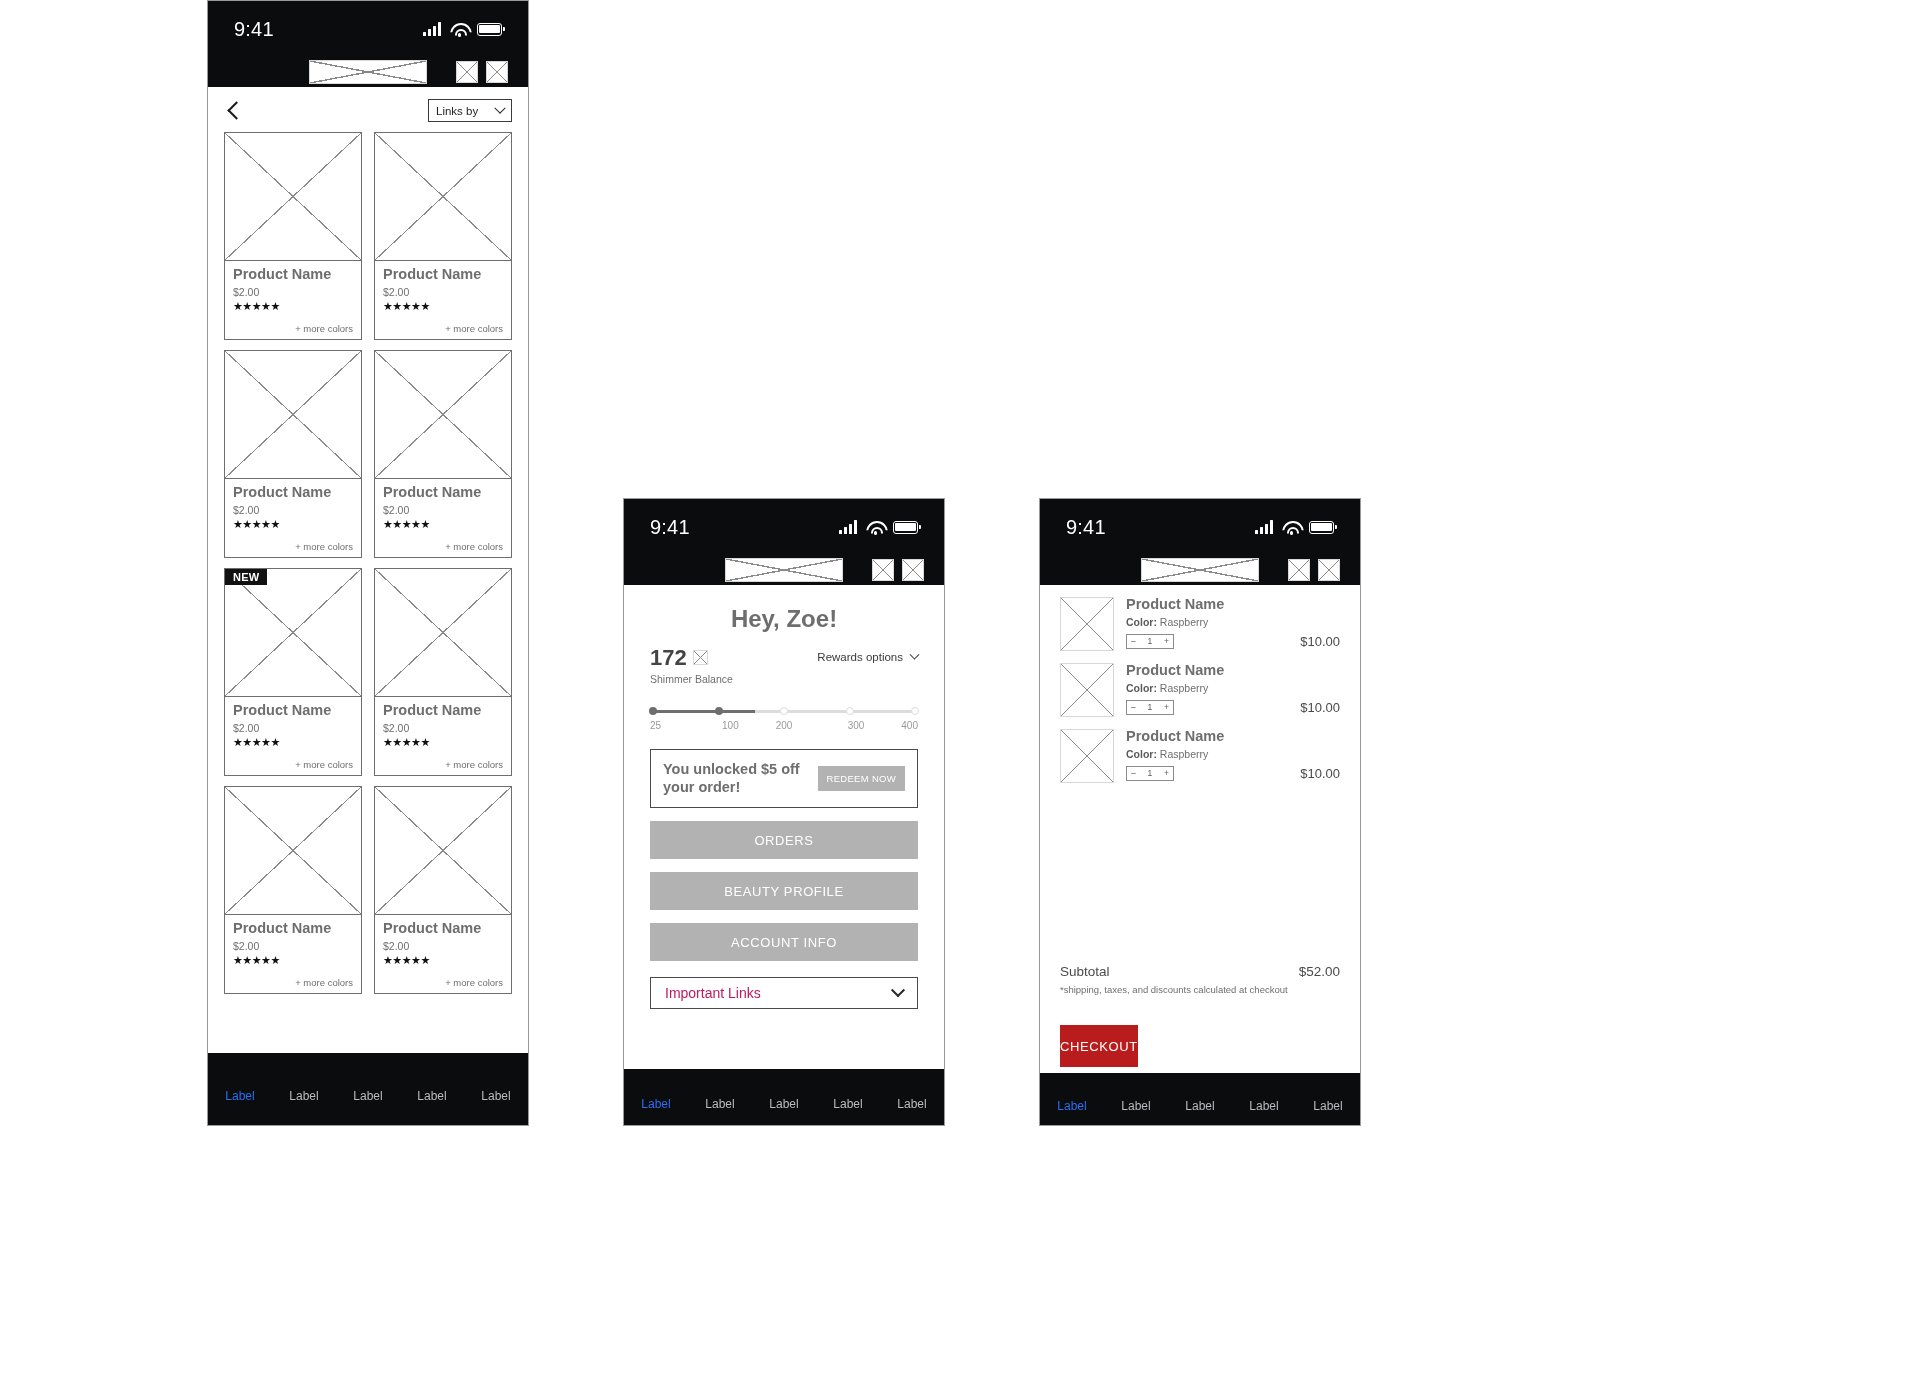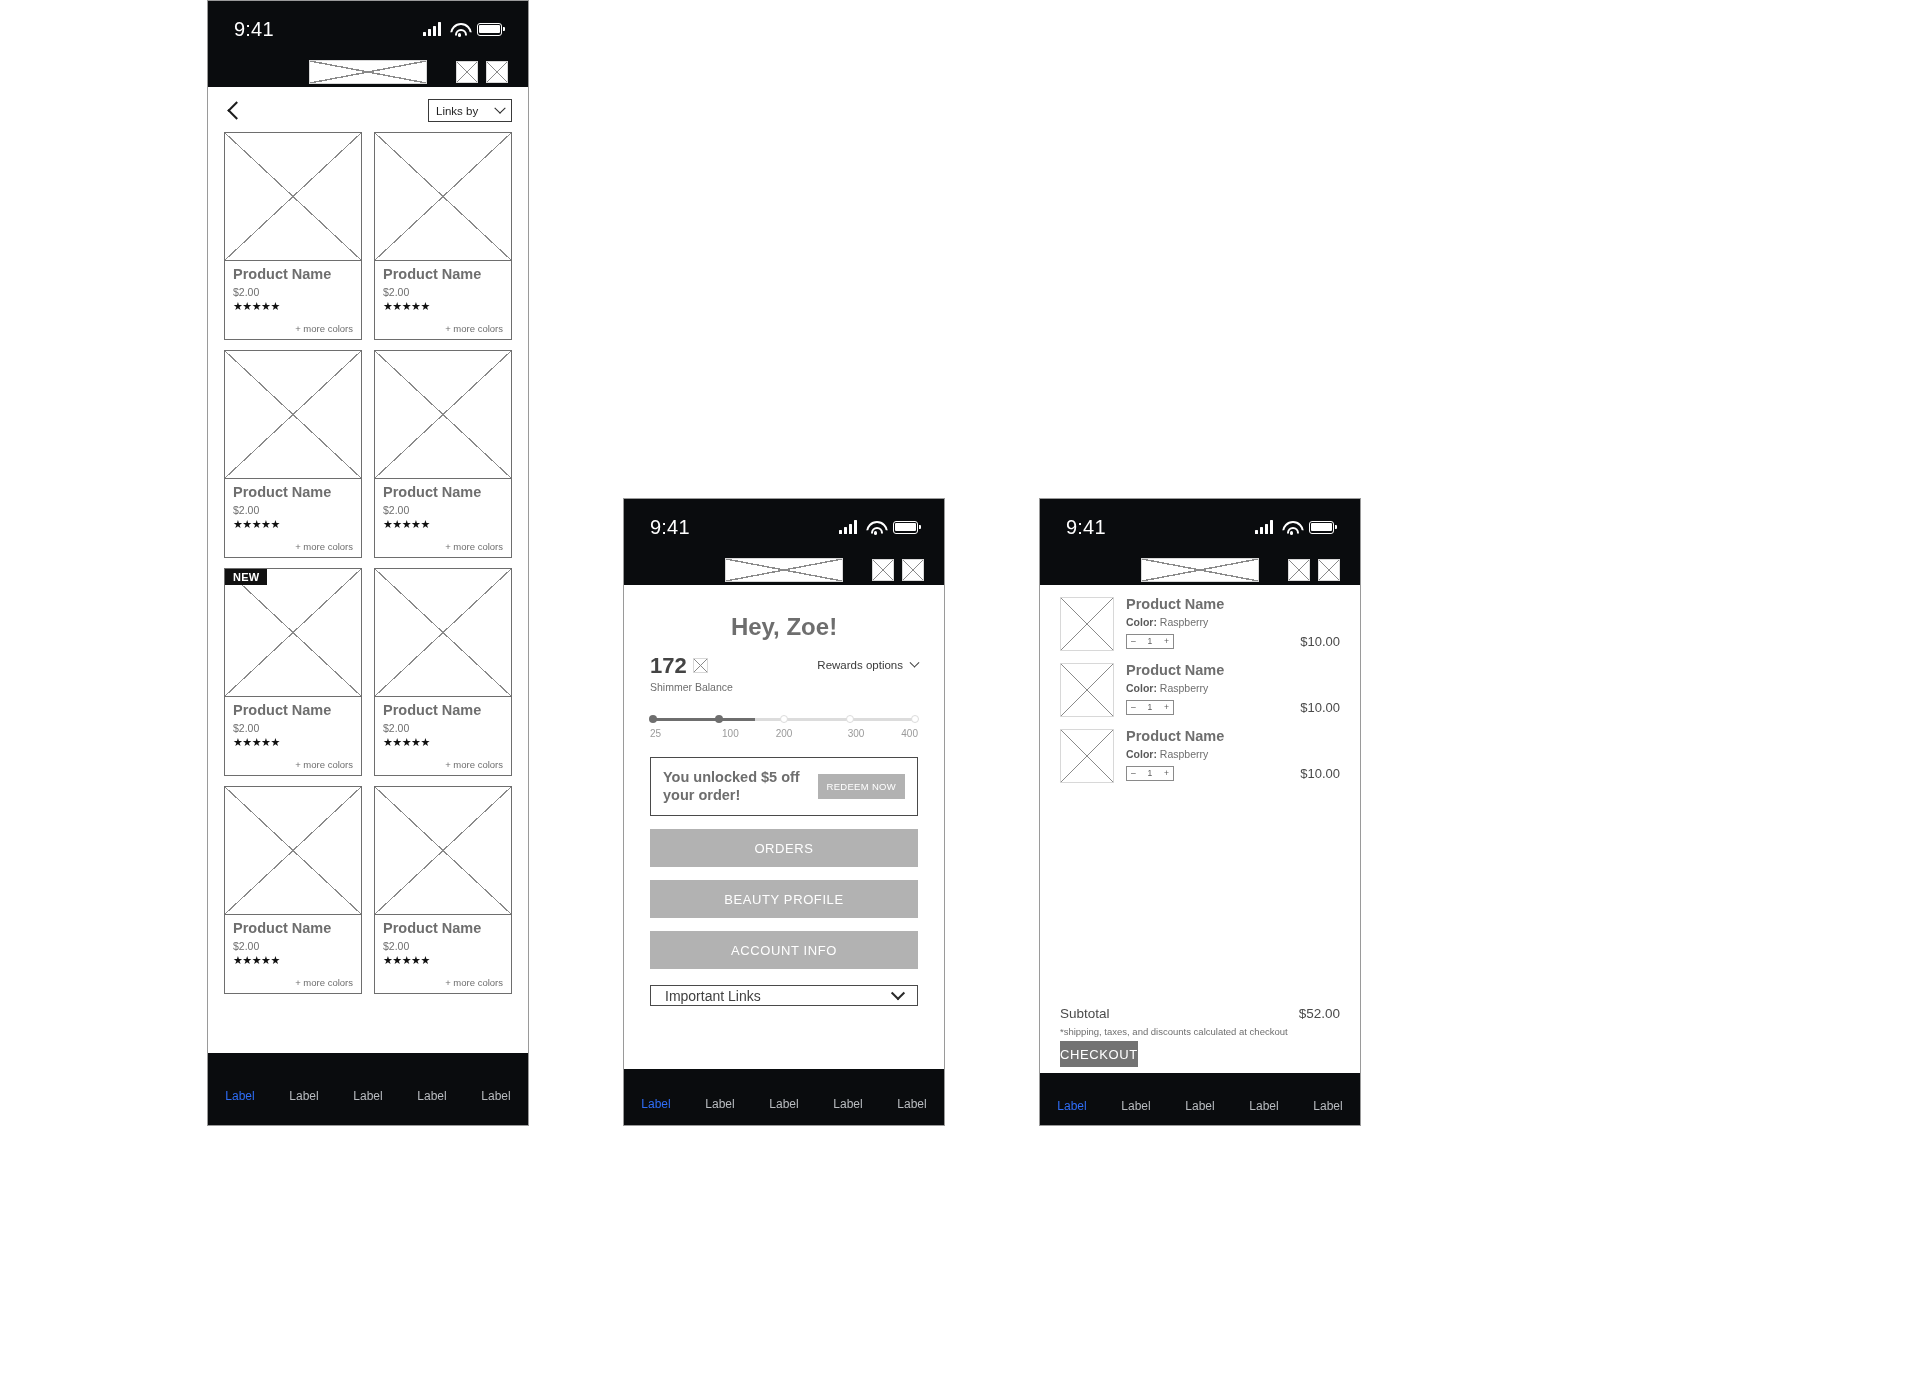--- a/index.html
+++ b/index.html
@@ -66,21 +66,21 @@
   .new-badge { position: absolute; left: 0; top: 0; background: #111; color: #fff; font-size: 11px;
      font-weight: 700; padding: 2px 8px; z-index: 3; letter-spacing: .2px; }
   .pcard-body { padding: 6px 8px 5px 8px; display: flex; flex-direction: column; flex: 1; }
   .pname { font-size: 14.5px; font-weight: 700; color: #6e6e6e; line-height: 1.1; }
   .pprice { font-size: 10.5px; color: #6e6e6e; margin-top: 3px; }
   .pstars { font-size: 11px; color: #111; letter-spacing: -.5px; margin-top: 2px; }
   .pmore { margin-top: auto; text-align: right; font-size: 9.5px; color: #6e6e6e; }
 
   
   #phone-account { left: 623px; top: 498px; width: 322px; height: 628px; }
-  .acct-body { padding: 22px 26px 0 26px; flex: 1; display: flex; flex-direction: column; }
+  .acct-body { padding: 14px 26px 0 26px; flex: 1; display: flex; flex-direction: column; }
   .acct-greet { text-align: center; font-size: 24px; font-weight: 700; color: #6e6e6e; margin-top: 6px; }
   .bal-row { display: flex; align-items: flex-start; margin-top: 14px; }
   .bal-num { font-size: 22px; font-weight: 700; color: #444; line-height: 1; }
   .bal-ico { width: 15px; height: 15px; margin-left: 6px; margin-top: 3px; }
   .bal-label { font-size: 10.5px; color: #6e6e6e; margin-top: 4px; }
   .rewards-opt { margin-left: auto; display: flex; align-items: center; gap: 8px; font-size: 11.5px; color: #3a3a3a; margin-top: 4px; }
   .rewards-opt .chev-d { width: 7px; height: 7px; border-color: #3a3a3a; margin-left: 0; }
   .slider-wrap { margin-top: 22px; }
   .slider-track { position: relative; height: 9px; }
   .track-bg { position: absolute; left: 3px; right: 3px; top: 3.2px; height: 2.6px; background: #dcdcdc; }
@@ -90,22 +90,22 @@
   .dot.off { background: #fff; border: 1.4px solid #dcdcdc; }
   .slider-ticks { display: flex; margin-top: 4px; }
   .slider-ticks span { font-size: 10px; color: #9a9a9a; }
   .unlock-box { margin-top: 18px; border: 1.6px solid #4a4a4a; display: flex; align-items: center;
      padding: 11px 12px; gap: 8px; }
   .unlock-text { font-size: 14.5px; font-weight: 700; color: #6e6e6e; line-height: 1.22; }
   .redeem-btn { margin-left: auto; background: #b2b2b2; color: #fff; font-size: 9.5px; letter-spacing: .3px;
      padding: 7px 9px; white-space: nowrap; border: none; font-family: inherit; }
   .gbtn { margin-top: 13px; background: #b2b2b2; color: #fff; height: 38px; display: flex;
      align-items: center; justify-content: center; font-size: 13px; letter-spacing: .6px; border: none; font-family: inherit; }
-  .links-sel { margin-top: 16px; border: 1.6px solid #4a4a4a; height: 21px; display: flex; align-items: center;
-     padding: 0 14px; font-size: 14px; color: #404040; }
+  .links-sel { margin-top: 16px; border: 1.6px solid #4a4a4a; height: 32px; display: flex; align-items: center;
+     padding: 0 14px; font-size: 14px; color: #be185d; }
   .links-sel .chev-d { width: 10px; height: 10px; border-width: 2px; }
 
   
   #phone-cart { left: 1039px; top: 498px; width: 322px; height: 628px; }
   .cart-head { display: flex; align-items: center; padding: 14px 20px 8px 20px; }
   .cart-head .back-chevron { width: 11px; height: 11px; }
   .cart-title { flex: 1; text-align: center; font-size: 12.5px; color: #4a4a4a; padding-bottom: 7px;
      border-bottom: 1px solid #d5d5d5; margin: 0 14px; }
   .close-x { width: 16px; height: 16px; position: relative; }
   .close-x::before, .close-x::after { content: ""; position: absolute; left: 50%; top: 0; width: 1.8px; height: 100%; background: #1b1b1b; }
@@ -119,21 +119,21 @@
   .cart-color { font-size: 10.5px; color: #6e6e6e; margin-top: 3px; }
   .cart-color b { color: #5a5a5a; }
   .stepper { margin-top: 6px; width: 48px; height: 15px; border: 1px solid #8a8a8a; display: flex;
      align-items: center; justify-content: space-between; padding: 0 4px; font-size: 8.5px; color: #5a5a5a; }
   .cart-price { font-size: 13px; color: #4a4a4a; align-self: flex-end; padding-bottom: 2px; white-space: nowrap; }
   .cart-foot { margin-top: auto; padding: 0 20px 6px 20px; }
   .sub-row { display: flex; align-items: baseline; }
   .sub-label { font-size: 13.5px; color: #4a4a4a; }
   .sub-val { margin-left: auto; font-size: 13.5px; color: #4a4a4a; }
   .sub-note { font-size: 9.5px; color: #6e6e6e; margin-top: 5px; }
-  .checkout-btn { margin-top: 4px; background: #737373; color: #fff; height: 26px; display: flex;
+  .checkout-btn { margin-top: 30px; background: #b91c1c; color: #fff; height: 42px; display: flex;
      align-items: center; justify-content: center; font-size: 13px; letter-spacing: .6px; border: none; font-family: inherit; }
 </style>
 </head>
 <body>
 
 <div class="canvas">
 
   <div class="phone" id="phone-grid">
     <div class="statusbar">
       <span class="status-time">9:41</span>

